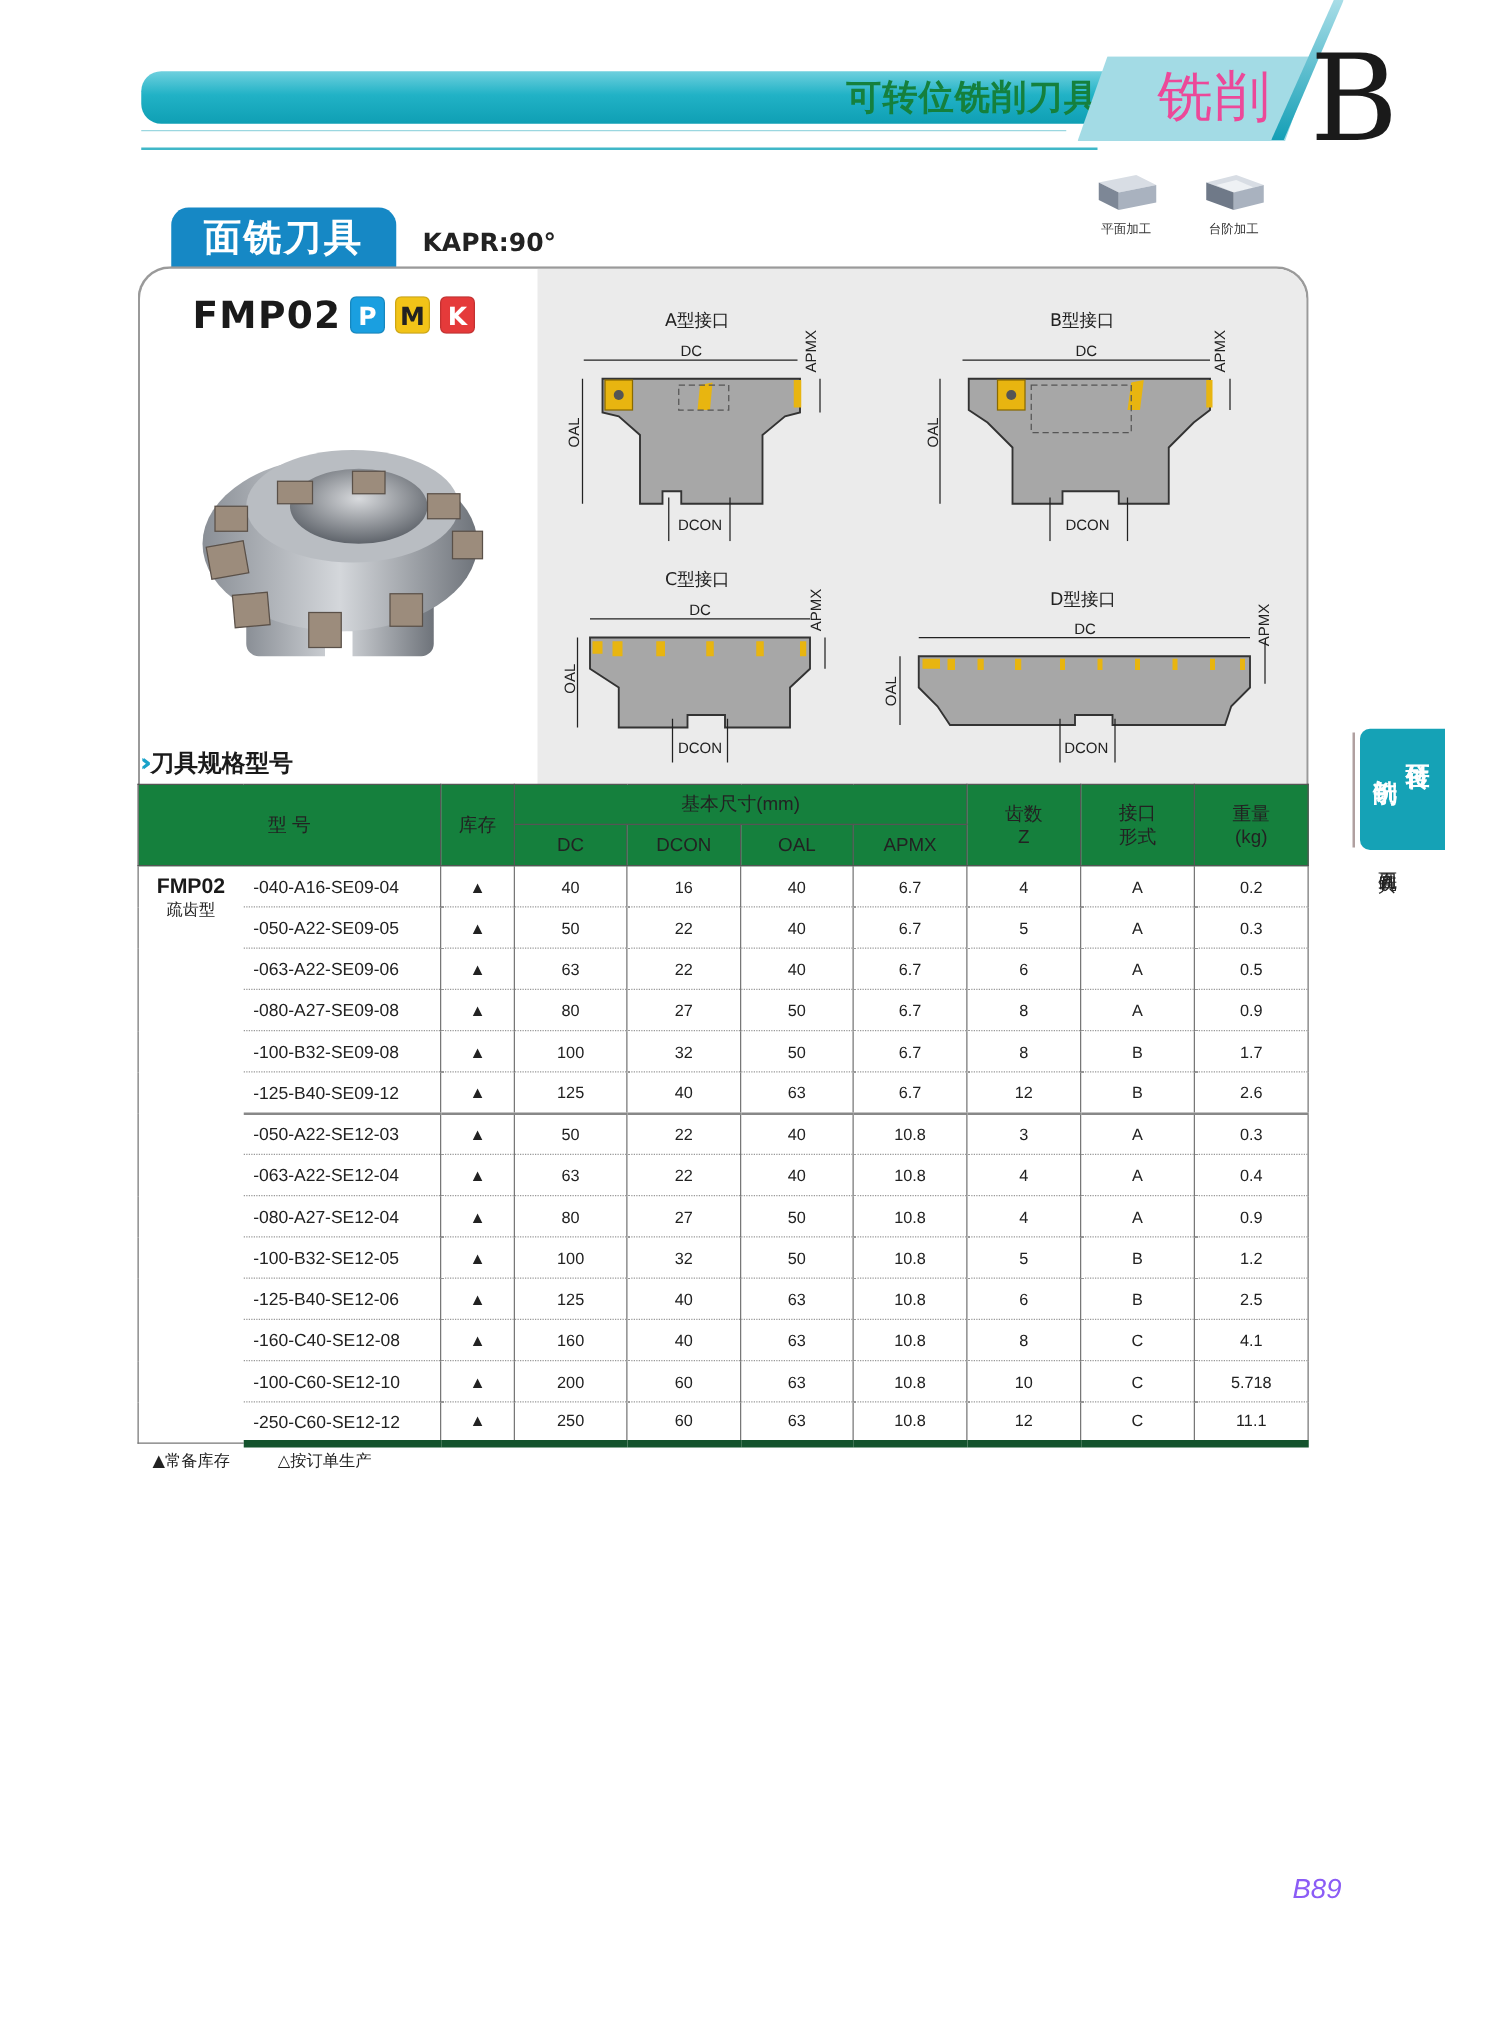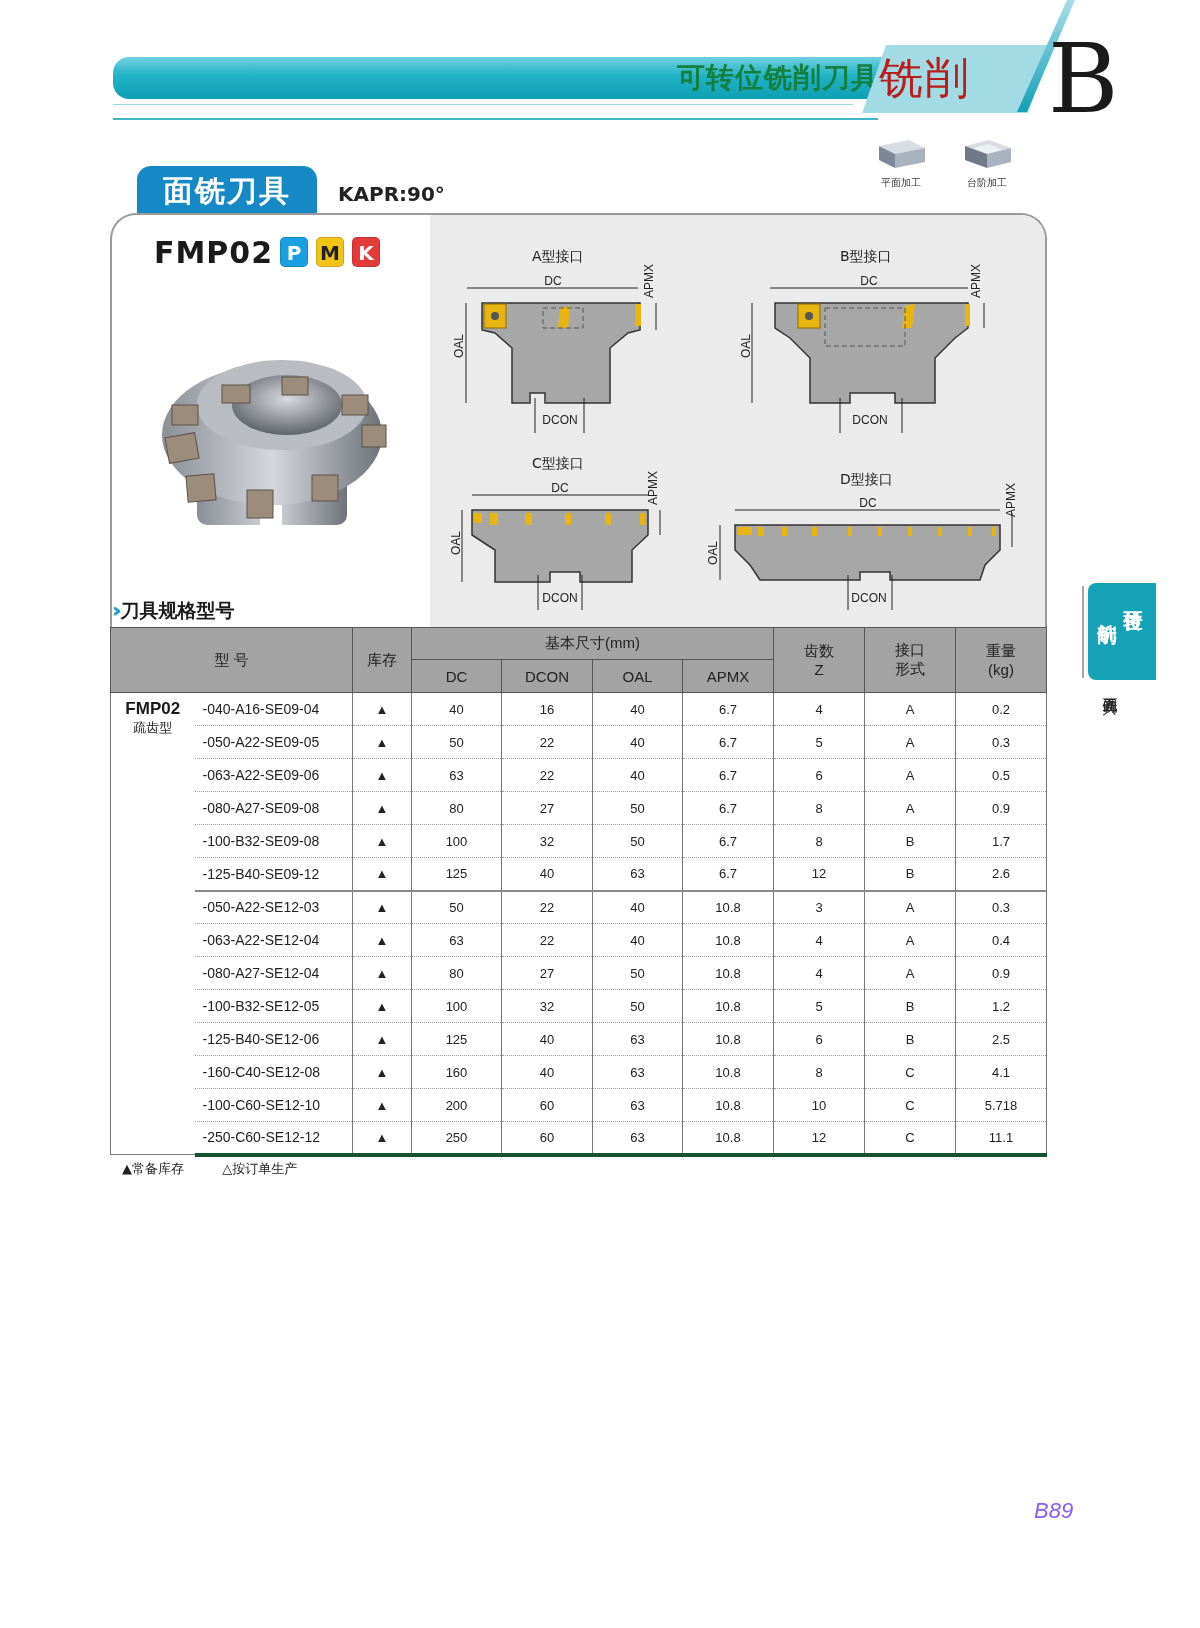--- a/index.html
+++ b/index.html
@@ -7,21 +7,21 @@
 
   
   .hdr { position: absolute; left: 0; top: 0; width: 1200px; height: 130px; }
   .hdr-bar { position: absolute; left: 113px; top: 57px; width: 780px; height: 42px; border-radius: 16px 0 0 16px;
     background: linear-gradient(180deg, #6fd0de 0%, #21b2c6 45%, #0f9fb4 100%); }
   .hdr-title { position: absolute; left: 600px; top: 58px; width: 280px; height: 40px; color: #15803d; font-size: 28px; font-weight: bold; text-align: right; letter-spacing: 1px; line-height: 40px; }
   .hdr-line { position: absolute; left: 113px; top: 118px; width: 765px; height: 2px; background: #40b7c8; }
   .hdr-line2 { position: absolute; left: 113px; top: 104px; width: 740px; height: 1px; background: #9bd7e0; }
   .hdr-tab { position: absolute; left: 862px; top: 45px; width: 190px; height: 68px; background: #a3dbe5;
     clip-path: polygon(24px 0, 190px 0, 166px 68px, 0 68px); }
-  .hdr-tab-text { position: absolute; left: 879px; top: 48px; font-size: 44px; color: #b91c1c; line-height: 60px; letter-spacing: 2px; }
+  .hdr-tab-text { position: absolute; left: 926px; top: 48px; font-size: 44px; color: #ec4899; line-height: 60px; letter-spacing: 2px; }
   .hdr-slash { position: absolute; left: 1015px; top: 0; width: 60px; height: 112px; background: linear-gradient(180deg,#a8dde7,#149fb6);
     clip-path: polygon(52px 0, 60px 0, 12px 112px, 2px 112px); }
   .hdr-letter { position: absolute; left: 1048px; top: 34px; font-family: "DejaVu Serif", "Liberation Serif", serif; font-size: 96px; color: #1a1a1a; line-height: 90px; }
 
   
   .sec-tab { position: absolute; left: 137px; top: 166px; width: 180px; height: 50px; background: #1688c5; border-radius: 14px 14px 0 0; color: #fff; font-size: 30px; font-weight: bold; text-align: center; line-height: 50px; letter-spacing: 2px; }
   .kapr { position: absolute; left: 338px; top: 182px; font-size: 20px; font-weight: bold; color: #222; }
   .op { position: absolute; top: 136px; width: 70px; text-align: center; }
   .op-ico { width: 56px; height: 34px; margin: 0 auto; }
   .op-lbl { font-size: 10px; color: #333; margin-top: 2px; }
@@ -35,28 +35,28 @@
   .spec-title { position: absolute; left: 0; top: 383px; font-size: 19px; font-weight: bold; color: #1a1a1a; }
   .spec-arrow { display: inline-block; color: #1aa2c9; font-size: 20px; margin-right: 6px; font-weight: bold; letter-spacing: -7px; }
 
   
   .diag { position: absolute; }
   .diag-title { position: absolute; font-size: 14px; color: #222; }
   .dlbl { font-family: "Liberation Sans", sans-serif; font-size: 12px; fill: #222; }
 
   
   table.spec { position: absolute; left: 110px; top: 627px; width: 937px; border-collapse: collapse; font-family: "Liberation Sans", sans-serif; }
-  table.spec th { background: #a3a3a3; font-weight: normal; font-size: 15px; color: #222; border: 1px solid #555; height: 33px; text-align: center; }
+  table.spec th { background: #15803d; font-weight: normal; font-size: 15px; color: #222; border: 1px solid #555; height: 33px; text-align: center; }
   table.spec td { height: 33px; font-size: 13px; text-align: center; color: #222; border-left: 1px solid #777; border-right: 1px solid #777; border-bottom: 1px dotted #999; }
   table.spec td.code { text-align: left; padding-left: 8px; font-weight: normal; font-size: 14px; border-left: none; }
   table.spec td.series { vertical-align: top; border-bottom: 1px solid #777; border-right: none; text-align: center; padding-top: 6px; width: 84px; }
   .series-name { font-size: 17px; font-weight: bold; color: #1a1a1a; display: block; line-height: 20px; }
   .series-sub { font-size: 13px; color: #222; display: block; }
   tr.group-end td { border-bottom: 2px solid #888; }
-  tr.last td { border-bottom: 4px solid #14532d; }
+  tr.last td { border-bottom: 6px solid #14532d; }
 
   .legend { position: absolute; left: 122px; top: 1160px; font-size: 13px; color: #222; }
   .legend span { margin-right: 34px; }
 
   
   .side-line { position: absolute; left: 1082px; top: 586px; width: 2px; height: 92px; background: #b0a0a0; }
   .side-tab { position: absolute; left: 1088px; top: 583px; width: 68px; height: 97px; background: #15a2b6; border-radius: 8px 0 0 8px; color: #fff; font-weight: bold; font-size: 19px; }
   .side-col { position: absolute; writing-mode: vertical-rl; line-height: 20px; }
   .side-sub { position: absolute; left: 1100px; top: 686px; writing-mode: vertical-rl; font-size: 15px; color: #222; letter-spacing: 1px; }
 

